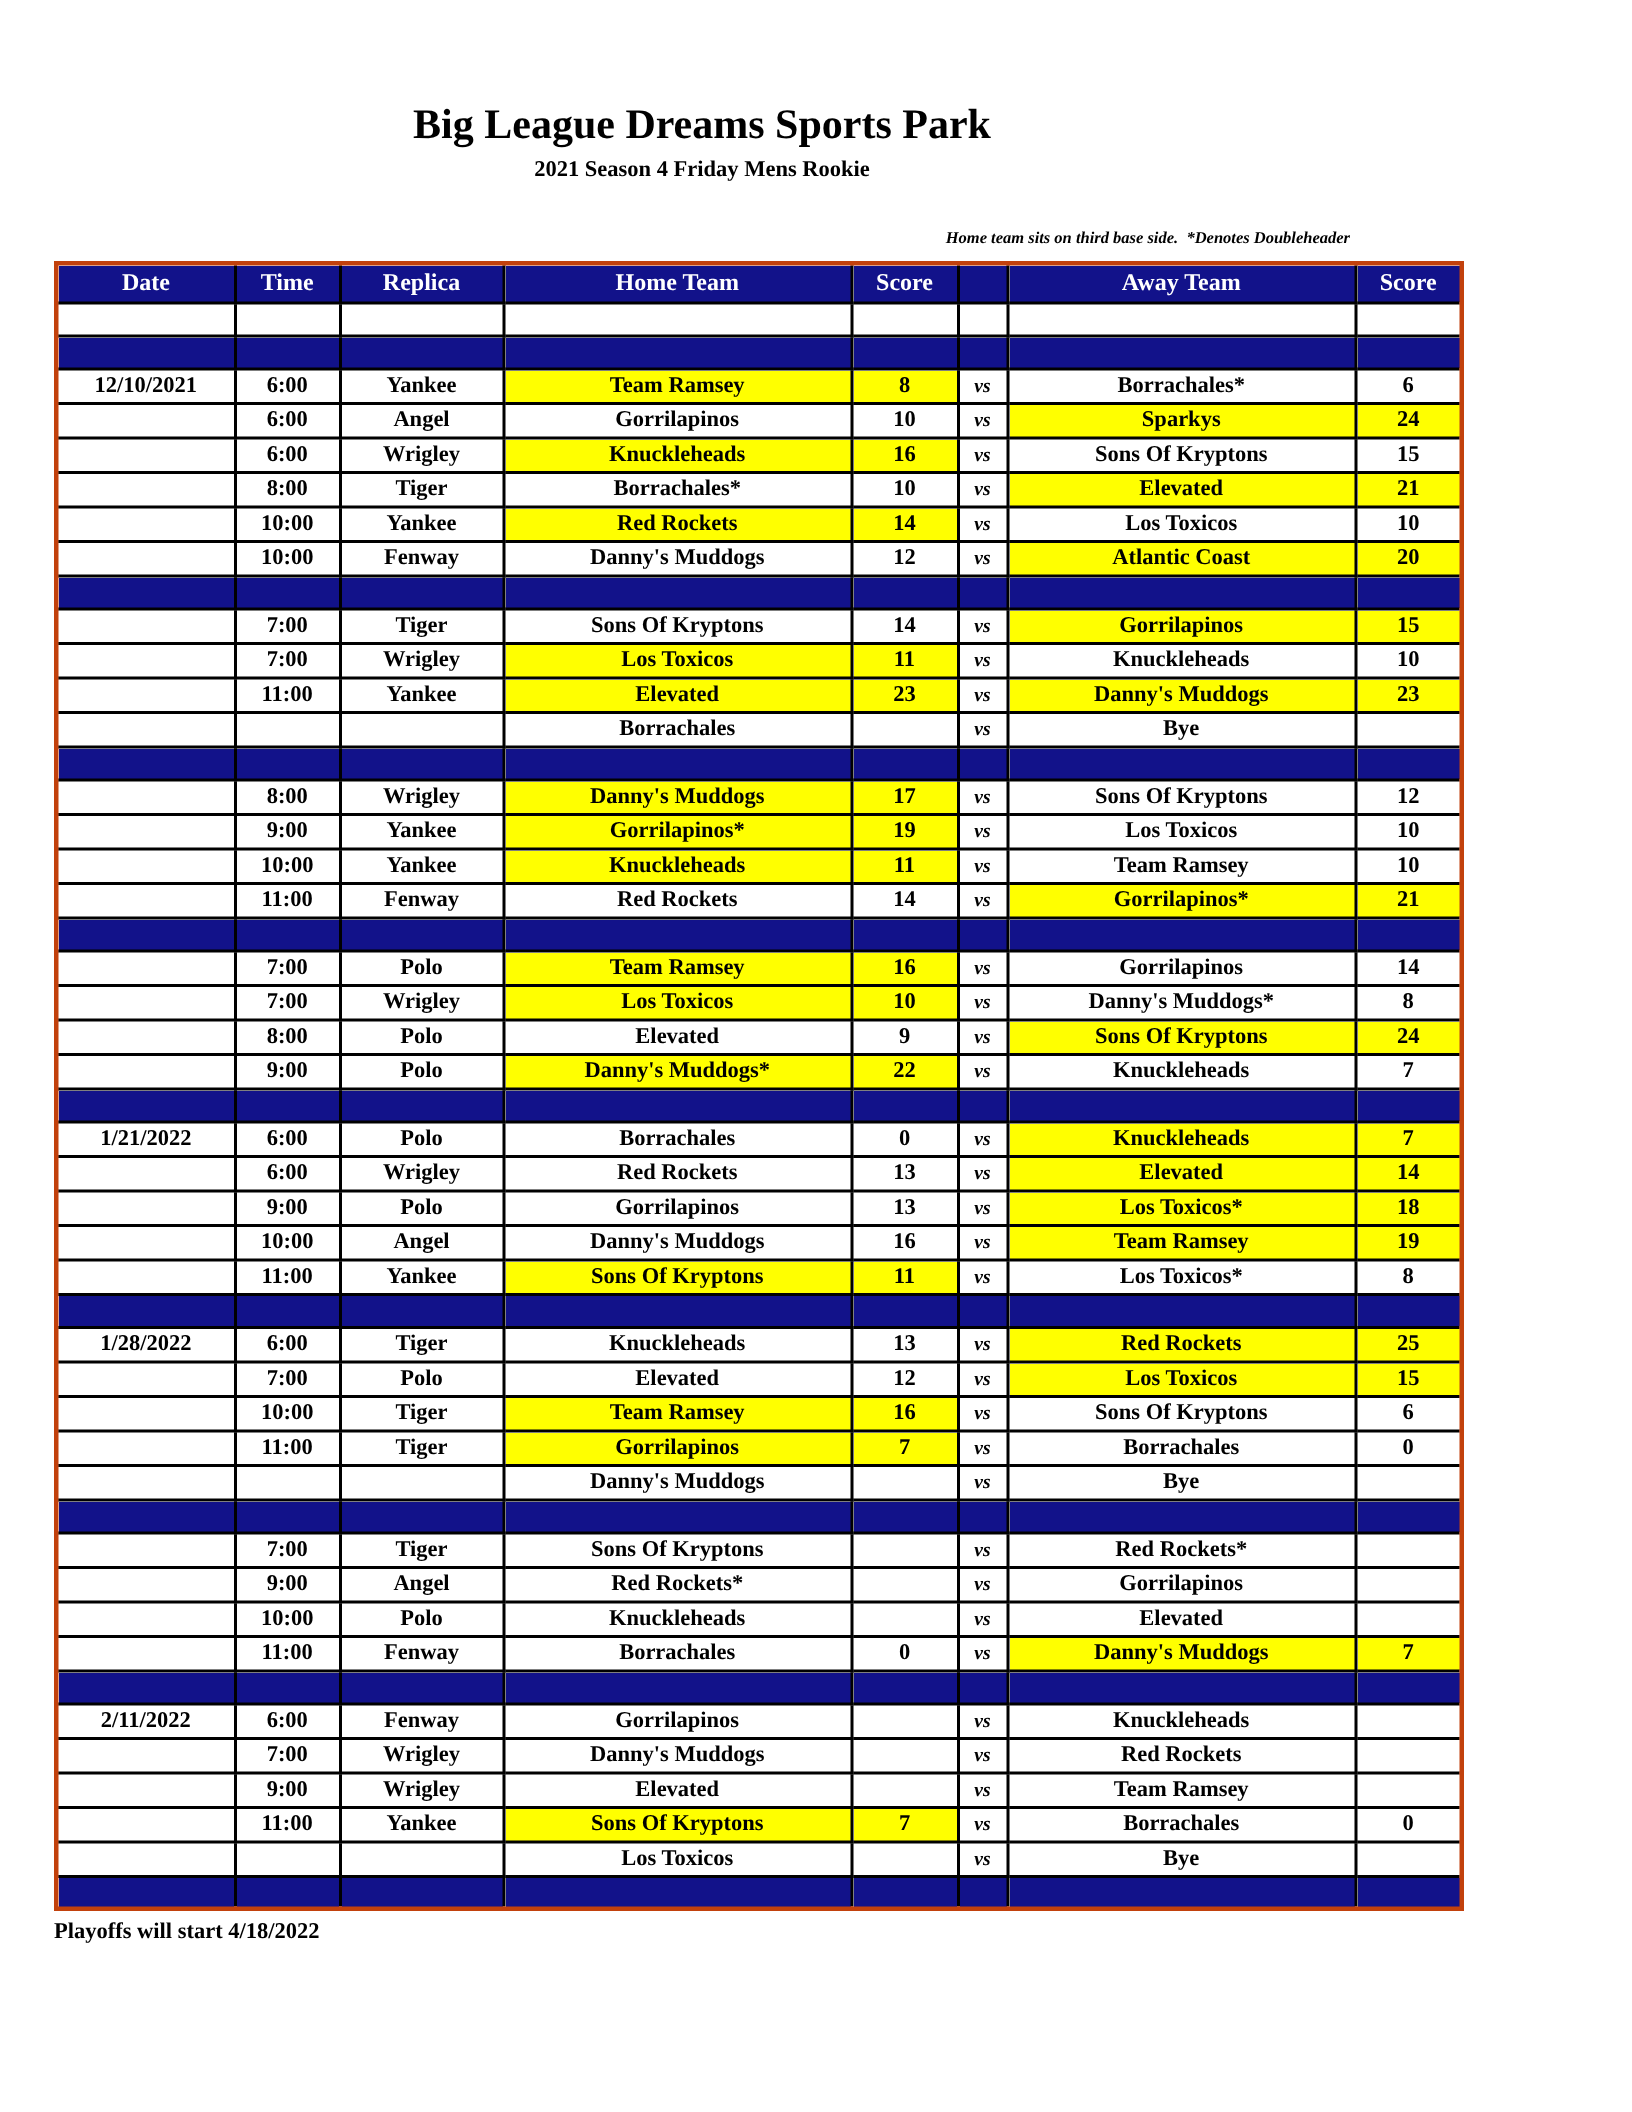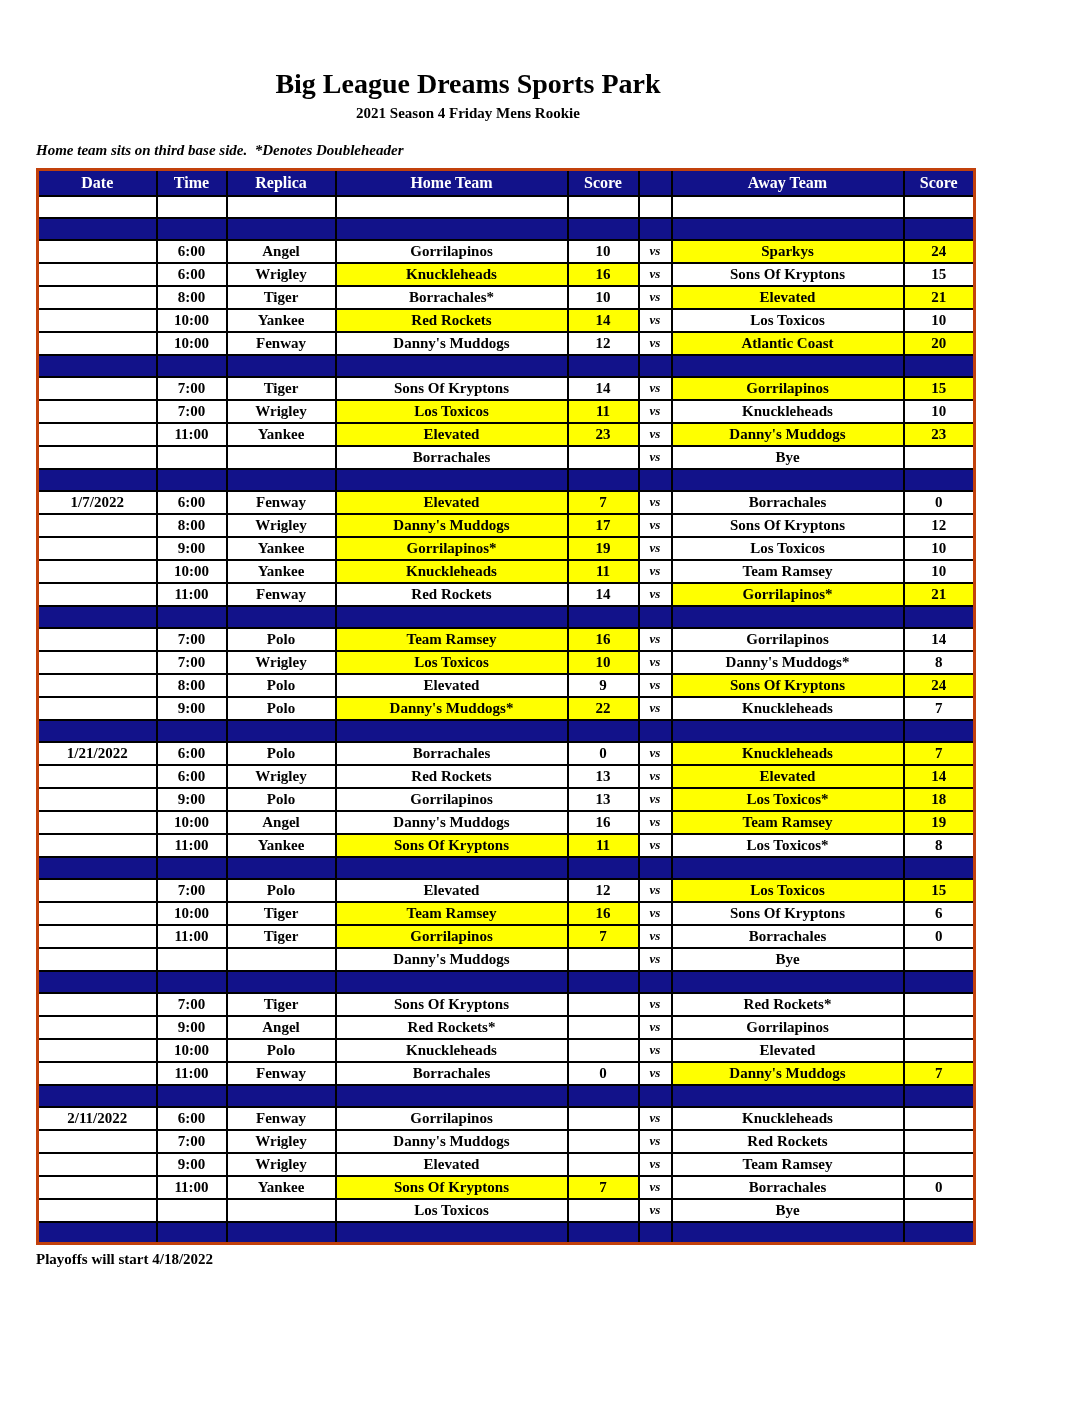--- a/index.html
+++ b/index.html
@@ -28,23 +28,23 @@
     font-weight:bold;
     letter-spacing:0px;
   }
   .subtitle{
     margin-top:5px;
     text-align:center;
     font-size:15px;
     font-weight:bold;
   }
   .note{
-    margin-top:20px;
-    text-align:left;
-    font-size:15px;
+    margin-top:31px;
+    text-align:right;
+    font-size:11px;
     font-weight:bold;
     font-style:italic;
     white-space:pre-wrap;
   }
   table{
     margin-top:9px;
     border-collapse:collapse;
     table-layout:fixed;
     width:937px;
     border:3px solid #c2410c;
@@ -117,20 +117,30 @@
           <td></td>
           <td></td>
           <td></td>
           <td></td>
           <td></td>
           <td></td>
           <td></td>
           <td></td>
         </tr>
         <tr>
+          <td>12/10/2021</td>
+          <td>6:00</td>
+          <td>Yankee</td>
+          <td class="hl">Team Ramsey</td>
+          <td class="hl">8</td>
+          <td class="vs">vs</td>
+          <td>Borrachales*</td>
+          <td>6</td>
+        </tr>
+        <tr>
           <td></td>
           <td>6:00</td>
           <td>Angel</td>
           <td>Gorrilapinos</td>
           <td>10</td>
           <td class="vs">vs</td>
           <td class="hl">Sparkys</td>
           <td class="hl">24</td>
         </tr>
         <tr>
@@ -227,30 +237,20 @@
           <td></td>
           <td></td>
           <td></td>
           <td></td>
           <td></td>
           <td></td>
           <td></td>
           <td></td>
         </tr>
         <tr>
-          <td>1/7/2022</td>
-          <td>6:00</td>
-          <td>Fenway</td>
-          <td class="hl">Elevated</td>
-          <td class="hl">7</td>
-          <td class="vs">vs</td>
-          <td>Borrachales</td>
-          <td>0</td>
-        </tr>
-        <tr>
           <td></td>
           <td>8:00</td>
           <td>Wrigley</td>
           <td class="hl">Danny's Muddogs</td>
           <td class="hl">17</td>
           <td class="vs">vs</td>
           <td>Sons Of Kryptons</td>
           <td>12</td>
         </tr>
         <tr>
@@ -395,20 +395,30 @@
         </tr>
         <tr class="sep">
           <td></td>
           <td></td>
           <td></td>
           <td></td>
           <td></td>
           <td></td>
           <td></td>
           <td></td>
+        </tr>
+        <tr>
+          <td>1/28/2022</td>
+          <td>6:00</td>
+          <td>Tiger</td>
+          <td>Knuckleheads</td>
+          <td>13</td>
+          <td class="vs">vs</td>
+          <td class="hl">Red Rockets</td>
+          <td class="hl">25</td>
         </tr>
         <tr>
           <td></td>
           <td>7:00</td>
           <td>Polo</td>
           <td>Elevated</td>
           <td>12</td>
           <td class="vs">vs</td>
           <td class="hl">Los Toxicos</td>
           <td class="hl">15</td>

